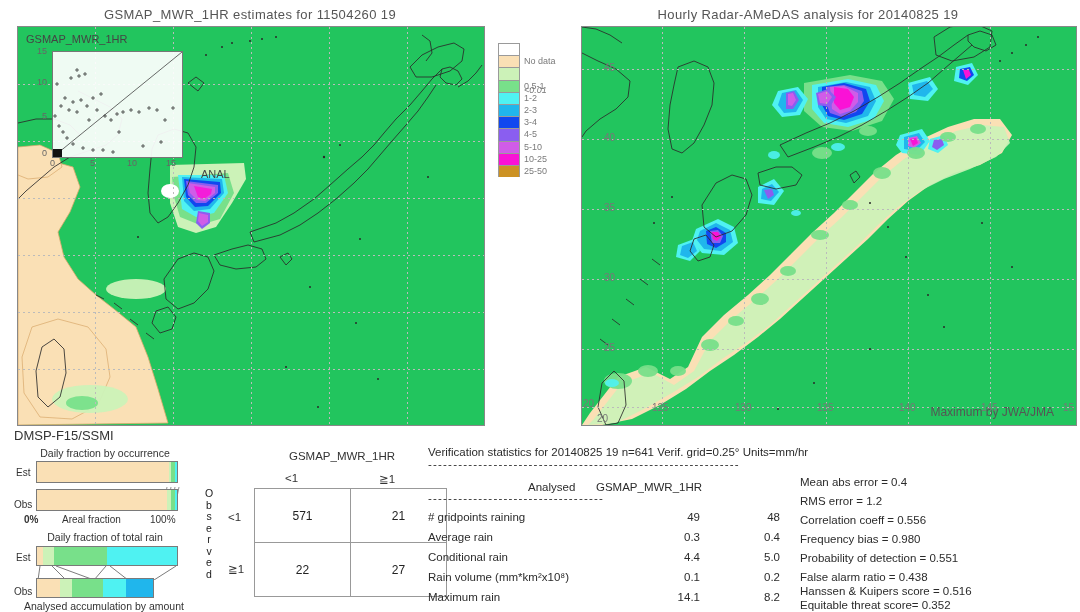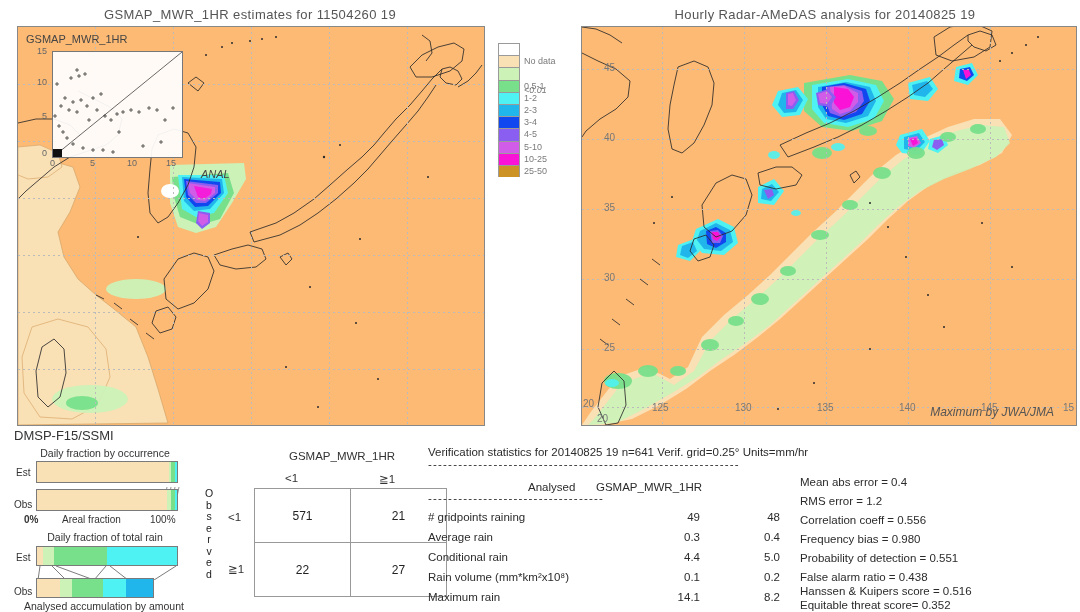--- a/index.html
+++ b/index.html
@@ -5,21 +5,21 @@
 <style>
   html,body{margin:0;padding:0;background:#ffffff;}
   body{width:1080px;height:612px;position:relative;overflow:hidden;
        font-family:"Liberation Sans",sans-serif;color:#3a3a3a;}
   .abs{position:absolute;}
 
   
   .panel-title{font-size:13px;color:#555;letter-spacing:.4px;text-align:center;white-space:nowrap;}
 
   
-  .mapframe{border:1px solid #888;background:#fdba74;overflow:hidden;font-style:italic;}
+  .mapframe{border:1px solid #888;background:#22c55e;overflow:hidden;}
   .gridlines{position:absolute;inset:0;pointer-events:none;}
   .gl-v,.gl-h{position:absolute;background-image:linear-gradient(#b9b9b9 50%,transparent 50%);}
   .gl-v{width:1px;top:0;bottom:0;background-image:repeating-linear-gradient(to bottom,#bbb 0 2px,transparent 2px 5px);}
   .gl-h{height:1px;left:0;right:0;background-image:repeating-linear-gradient(to right,#bbb 0 2px,transparent 2px 5px);}
   .ticklab{position:absolute;font-size:10px;color:#777;}
 
   
   .cbar{position:absolute;}
   .cbar .sw{width:22px;height:12.2px;border:1px solid #9a9a9a;border-bottom:none;box-sizing:border-box;}
   .cbar .sw:last-child{border-bottom:1px solid #9a9a9a;}
@@ -233,21 +233,21 @@
     <div class="sw" style="background: rgb(138, 94, 240);"></div>
     <div class="lbl" style="top: 86.4px;">4-5</div>
     <div class="sw" style="background: rgb(208, 92, 232);"></div>
     <div class="lbl" style="top: 98.6px;">5-10</div>
     <div class="sw" style="background: rgb(250, 18, 214);"></div>
     <div class="lbl" style="top: 110.8px;">10-25</div>
     <div class="sw" style="background: rgb(204, 146, 36);"></div>
     <div class="lbl" style="top: 123px;">25-50</div>
   </div>
 
-<div class="abs panel-title" style="left:575px;top:7px;width:500px;">Hourly Radar-AMeDAS analysis for 20140825 19</div>
+<div class="abs panel-title" style="left:558px;top:7px;width:500px;">Hourly Radar-AMeDAS analysis for 20140825 19</div>
 
 <div class="abs mapframe" style="left:581px;top:26px;width:494px;height:398px;">
   <svg viewBox="0 0 494 398" width="494" height="398" style="position:absolute;left:0;top:0;">
     <defs>
         <clipPath id="rclip">
           <rect x="0" y="0" width="494" height="398"></rect>
         </clipPath>
       </defs>
     <g clip-path="url(#rclip)">
 

